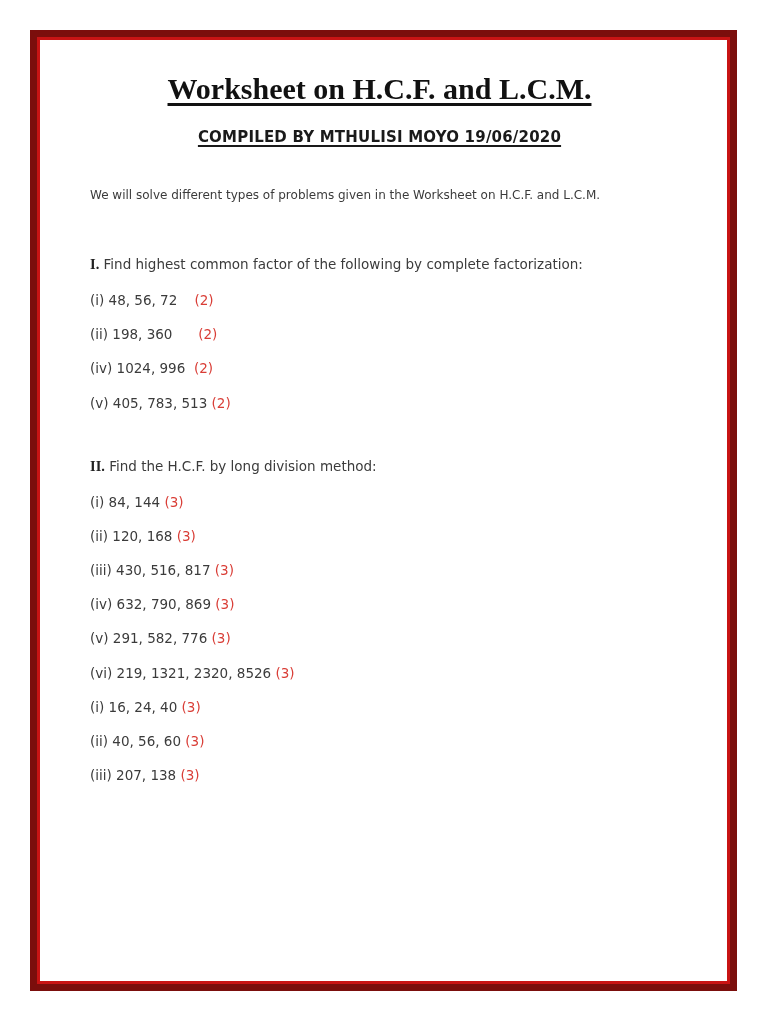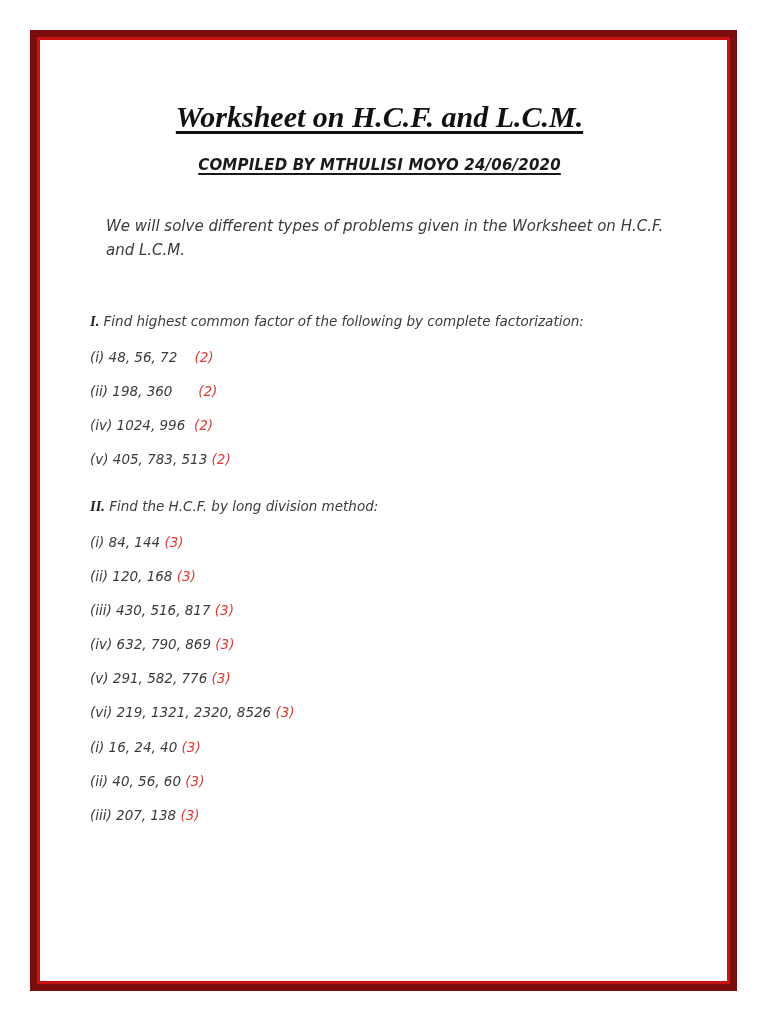--- a/index.html
+++ b/index.html
@@ -24,25 +24,24 @@
     width: 100%;
     height: 100%;
     box-sizing: border-box;
     border: 3px solid #c81414;
     background: #ffffff;
   }
   .content {
     box-sizing: border-box;
     width: 100%;
     height: 100%;
-    padding: 60px 58px 0 50px;
+    padding: 32px 58px 0 50px;
     font-family: "DejaVu Sans", "Liberation Sans", sans-serif;
     color: #3b3b3b;
     overflow: hidden;
-    font-style: italic;
   }
   .doc-title {
     margin: 0;
     text-align: center;
     font-family: "Liberation Serif", "DejaVu Serif", serif;
     font-weight: bold;
     font-size: 30px;
     line-height: 1.1;
     color: #111111;
     text-decoration: underline;
@@ -54,35 +53,35 @@
     text-align: center;
     font-size: 15px;
     font-weight: bold;
     letter-spacing: 0.2px;
     color: #1a1a1a;
     text-decoration: underline;
     text-decoration-thickness: 2px;
     text-underline-offset: 3px;
   }
   .intro {
-    margin: 40px 0 0 16px;
-    font-size: 15px;
+    margin: 40px 0 0 0;
+    font-size: 12px;
     line-height: 1.6;
     max-width: 585px;
     color: #3b3b3b;
   }
   .section-heading {
     margin: 52px 0 0 0;
     font-size: 13.5px;
     line-height: 1.1;
     white-space: pre-wrap;
     color: #3b3b3b;
   }
   .section-heading.later {
-    margin-top: 32px;
+    margin-top: 49px;
   }
   .numeral {
     font-family: "Liberation Serif", "DejaVu Serif", serif;
     font-weight: bold;
     font-size: 14.5px;
     color: #222222;
   }
   .item {
     margin: 20px 0 0 0;
     font-size: 13.5px;
@@ -96,21 +95,21 @@
 </style>
 </head>
 <body>
 
 <div class="frame-outer">
   <div class="frame-inner">
     <div class="content">
 
       <h1 class="doc-title">Worksheet on H.C.F. and L.C.M.</h1>
 
-      <h2 class="doc-subtitle">COMPILED BY MTHULISI MOYO 24/06/2020</h2>
+      <h2 class="doc-subtitle">COMPILED BY MTHULISI MOYO 19/06/2020</h2>
 
       <p class="intro">We will solve different types of problems given in the Worksheet on H.C.F. and L.C.M.</p>
 
       <p class="section-heading"><span class="numeral">I.</span><span> Find highest common factor of the following by complete factorization:</span></p>
 
       <p class="item"><span>(i) 48, 56, 72</span><span>    </span><span class="item-marks">(2)</span></p>
       <p class="item"><span>(ii) 198, 360</span><span>      </span><span class="item-marks">(2)</span></p>
       <p class="item"><span>(iv) 1024, 996</span><span>  </span><span class="item-marks">(2)</span></p>
       <p class="item"><span>(v) 405, 783, 513</span><span> </span><span class="item-marks">(2)</span></p>
 

